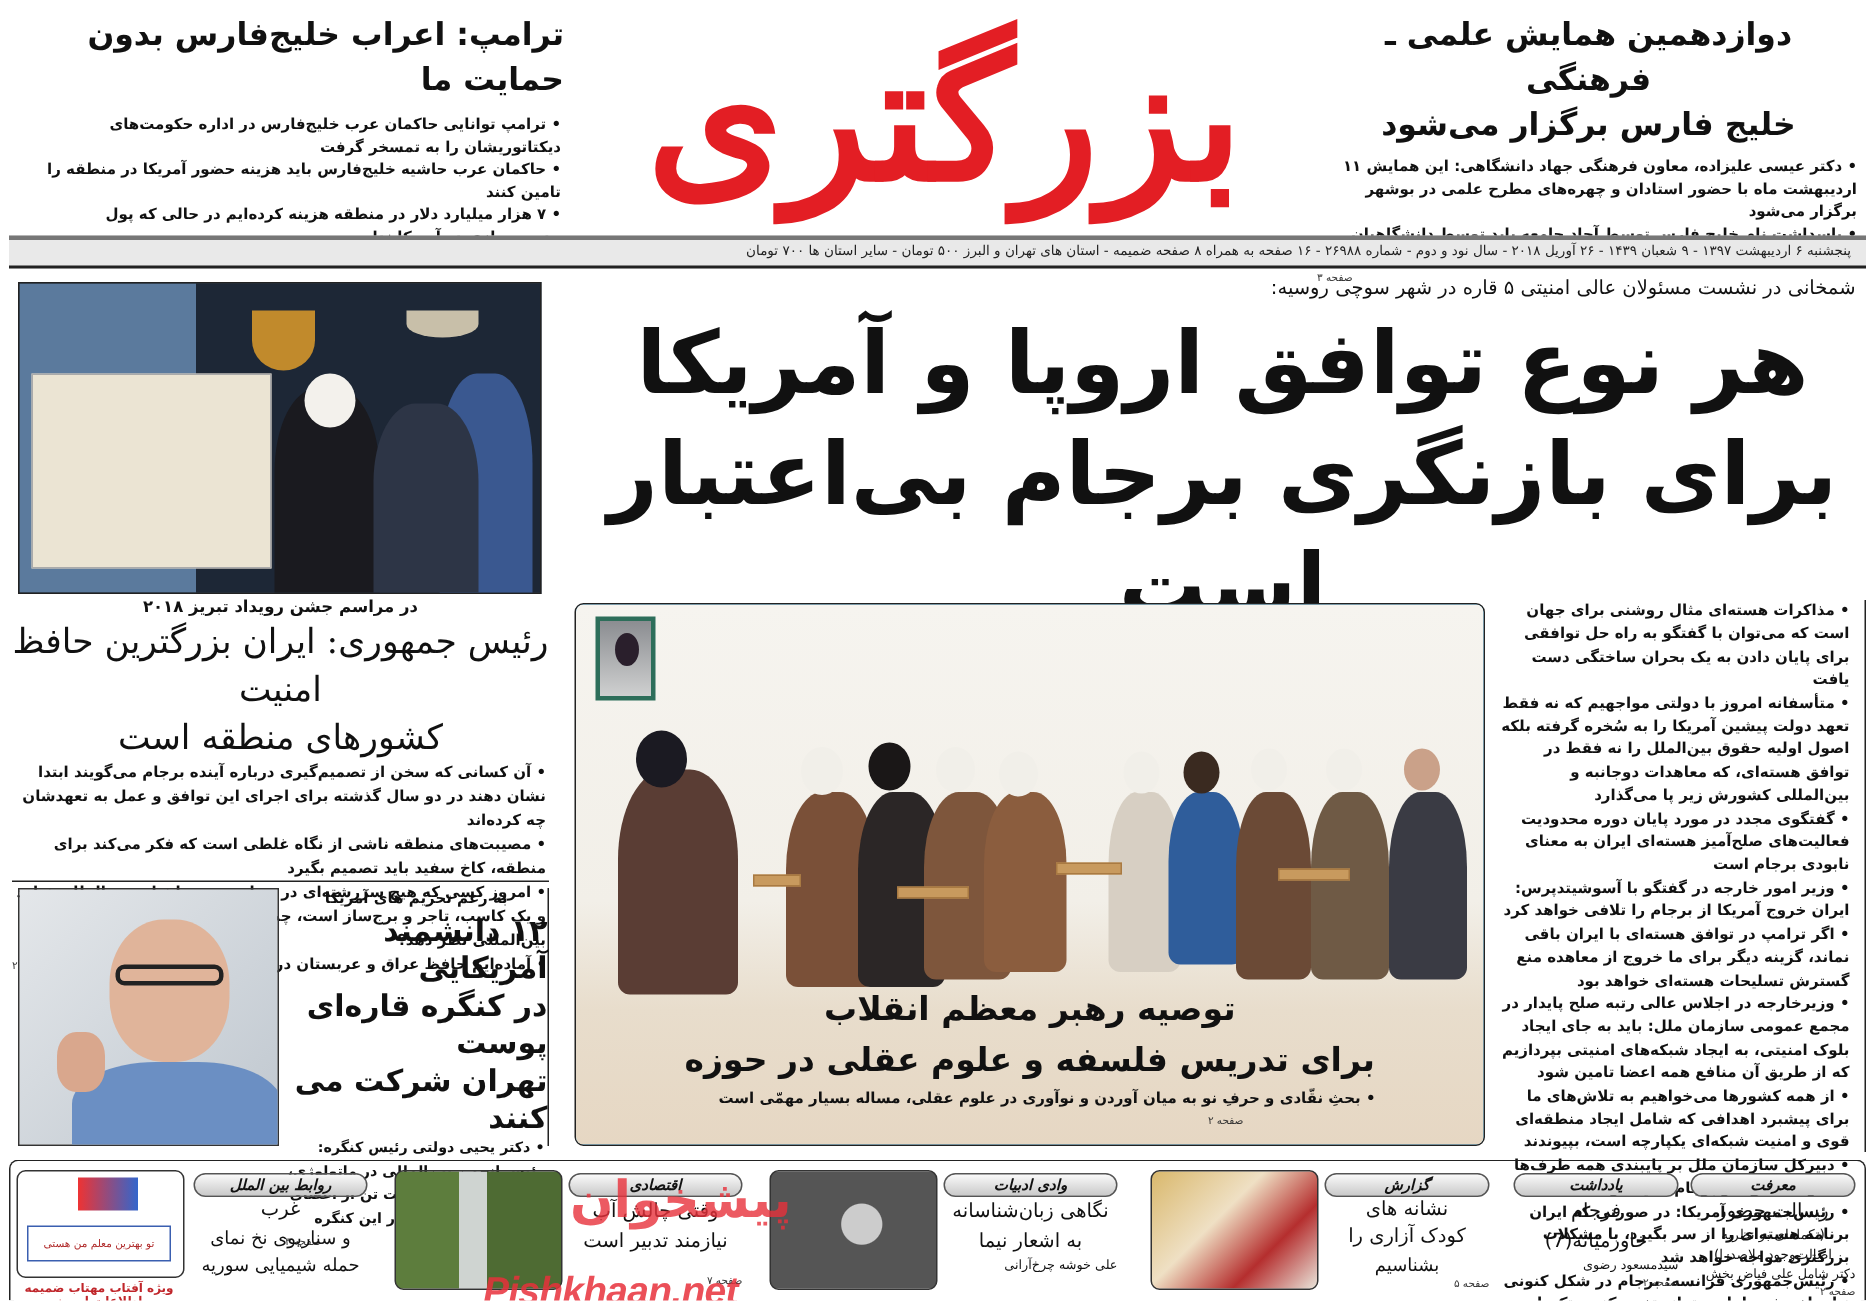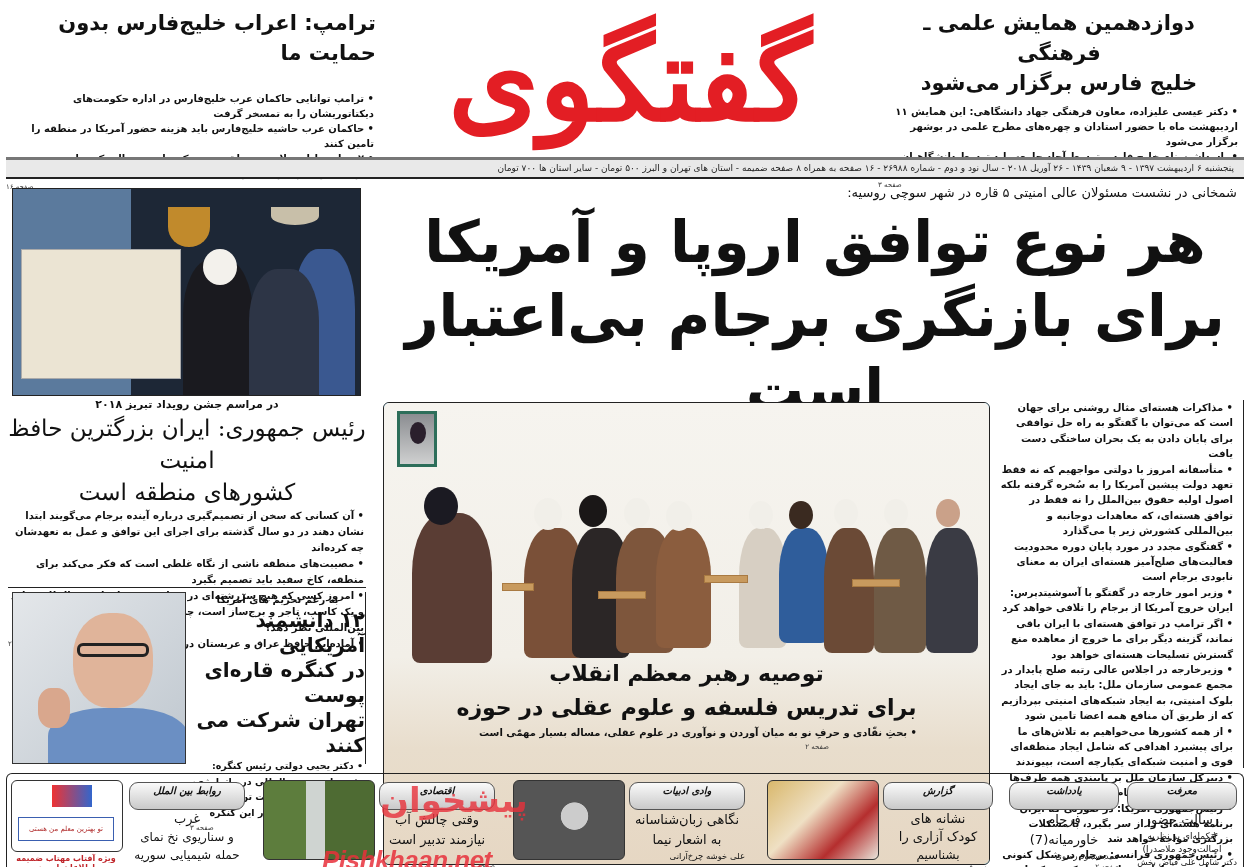--- a/index.html
+++ b/index.html
@@ -17,21 +17,21 @@
 #masthead{left:410px;top:4px;width:440px;height:150px;display:flex;align-items:center;justify-content:center}
 #masthead span{font-family:"DejaVu Serif",serif;font-weight:bold;color:#e31e24;font-size:116px;line-height:1;letter-spacing:-2px}
 
 #dateline{left:6px;top:157px;width:1238px;height:22px;background:#e9e9e9;border-top:3px solid #777;border-bottom:2px solid #222;font-size:9px;line-height:17px;padding-right:10px;text-align:right;color:#222}
 
 
 #kicker{left:385px;top:185px;width:860px;font-size:13px;text-align:right;padding-right:8px}
 #main-hl{left:385px;top:205px;width:860px;text-align:center;font-weight:bold;font-size:58px;line-height:74px;letter-spacing:-1px}
 
 
-#main-photo{left:383px;top:402px;width:607px;height:463px;border:1.5px solid #222;border-radius:6px;overflow:hidden;background:#7dd3fc}
+#main-photo{left:383px;top:402px;width:607px;height:362px;border:1.5px solid #222;border-radius:6px;overflow:hidden;background:#7dd3fc}
 #main-photo .room{position:absolute;inset:0;background:linear-gradient(#f6f4ef 0%,#f2efe8 55%,#e8ddcc 75%,#e6d7c3 100%)}
 #portrait{position:absolute;left:13px;top:8px;width:40px;height:56px;border:3px solid #2d6e5a;background:linear-gradient(#8b8d91,#cfd0d0)}
 #portrait::after{content:"";position:absolute;left:10px;top:8px;width:16px;height:22px;border-radius:50%;background:#2a1f2c}
 .person{position:absolute;border-radius:40% 40% 8px 8px}
 .head{position:absolute;border-radius:50%}
 .table{position:absolute;background:#c89a5e;border:1px solid #a97a42}
 #photo-caption{position:absolute;left:0;right:0;top:254px;text-align:center}
 #photo-caption .l1{font-size:22px;font-weight:bold;line-height:34px}
 #photo-caption .l2{font-size:10px;font-weight:bold;line-height:16px;text-align:right;padding-right:72px}
 #photo-caption .pg{text-align:right;padding-right:160px;font-size:7px}
@@ -61,21 +61,21 @@
 #sci-photo .body{position:absolute;left:35px;top:115px;width:140px;height:70px;background:#6b8fc3;border-radius:40% 40% 0 0}
 #sci-photo .hand{position:absolute;left:25px;top:95px;width:32px;height:40px;background:#d9a78d;border-radius:40%}
 #sci-story{left:190px;top:592px;width:176px;height:172px;border-right:1.5px solid #222}
 #sci-story .kick{font-size:10px;font-weight:bold;text-align:center;line-height:16px}
 #sci-story .hl{font-size:20px;font-weight:bold;text-align:right;line-height:25px}
 #sci-story .bul{font-size:9.5px;line-height:15.5px}
 
 
 #bottom{left:6px;top:773px;width:1238px;height:94px;border:1.5px solid #222;border-radius:6px 6px 0 0;border-bottom:none}
 .tile{position:absolute;top:8px}
-.label-pill{height:28px;border:1px solid #555;border-radius:9px;background:linear-gradient(#fafafa,#c9c9c9);font-size:10px;font-weight:bold;text-align:center;line-height:16px;font-style:italic}
+.label-pill{height:16px;border:1px solid #555;border-radius:9px;background:linear-gradient(#fafafa,#c9c9c9);font-size:10px;font-weight:bold;text-align:center;line-height:16px;font-style:italic}
 .tile-hl{font-size:13px;font-weight:normal;text-align:center;line-height:20px}
 .tile-sub{font-size:9px;text-align:center;line-height:13px}
 .tile-auth{font-size:8.5px;text-align:right;line-height:13px}
 .tile-pg{font-size:7px;text-align:right;color:#333}
 .thumb{position:absolute;top:6px;height:80px;border:1.5px solid #333;border-radius:6px;overflow:hidden}
 
 #watermark{position:absolute;left:322px;top:845px;font-family:"Liberation Sans",sans-serif;font-weight:bold;font-style:italic;font-size:26px;color:#e8313b;opacity:.85;direction:ltr;letter-spacing:-0.5px}
 #watermark-fa{position:absolute;left:380px;top:780px;font-size:34px;font-weight:bold;color:#e8313b;opacity:.8}
 </style>
 </head>
@@ -83,26 +83,26 @@
 
 <div id="top-right" class="abs">
   <div class="hl">دوازدهمین همایش علمی ـ فرهنگی</div>
   <div class="hl">خلیج فارس برگزار می‌شود</div>
   <div class="bul" style="margin-top:6px">• دکتر عیسی علیزاده، معاون فرهنگی جهاد دانشگاهی: این همایش ۱۱ اردیبهشت ماه با حضور استادان و چهره‌های مطرح علمی در بوشهر برگزار می‌شود</div>
   <div class="bul">• پاسداشت نام خلیج فارس توسط آحاد جامعه باید توسط دانشگاهیان بررسی شود</div>
   <div class="pg" style="text-align:left">صفحه ۳</div>
 </div>
 
 <div id="masthead" class="abs">
-  <span>گفتگوی</span>
+  <span>بزرگتری</span>
 </div>
 
 <div id="top-left" class="abs">
   <div class="hl">ترامپ: اعراب خلیج‌فارس بدون حمایت ما</div>
-  <div class="bul" style="margin-top:23px">• ترامپ توانایی حاکمان عرب خلیج‌فارس در اداره حکومت‌های دیکتاتوریشان را به تمسخر گرفت</div>
+  <div class="bul" style="margin-top:8px">• ترامپ توانایی حاکمان عرب خلیج‌فارس در اداره حکومت‌های دیکتاتوریشان را به تمسخر گرفت</div>
   <div class="bul">• حاکمان عرب حاشیه خلیج‌فارس باید هزینه حضور آمریکا در منطقه را تامین کنند</div>
   <div class="bul">• ۷ هزار میلیارد دلار در منطقه هزینه کرده‌ایم در حالی که پول مدرسه‌سازی در آمریکا نداریم</div>
   <div class="pg" style="text-align:left">صفحه ۱۶</div>
 </div>
 
 <div id="dateline" class="abs">پنجشنبه ۶ اردیبهشت ۱۳۹۷ - ۹ شعبان ۱۴۳۹ - ۲۶ آوریل ۲۰۱۸ - سال نود و دوم - شماره ۲۶۹۸۸ - ۱۶ صفحه به همراه ۸ صفحه ضمیمه - استان های تهران و البرز ۵۰۰ تومان - سایر استان ها ۷۰۰ تومان</div>
 
 <div id="kicker" class="abs">شمخانی در نشست مسئولان عالی امنیتی ۵ قاره در شهر سوچی روسیه:</div>
 <div id="main-hl" class="abs">
   <div>هر نوع توافق اروپا و آمریکا</div>

